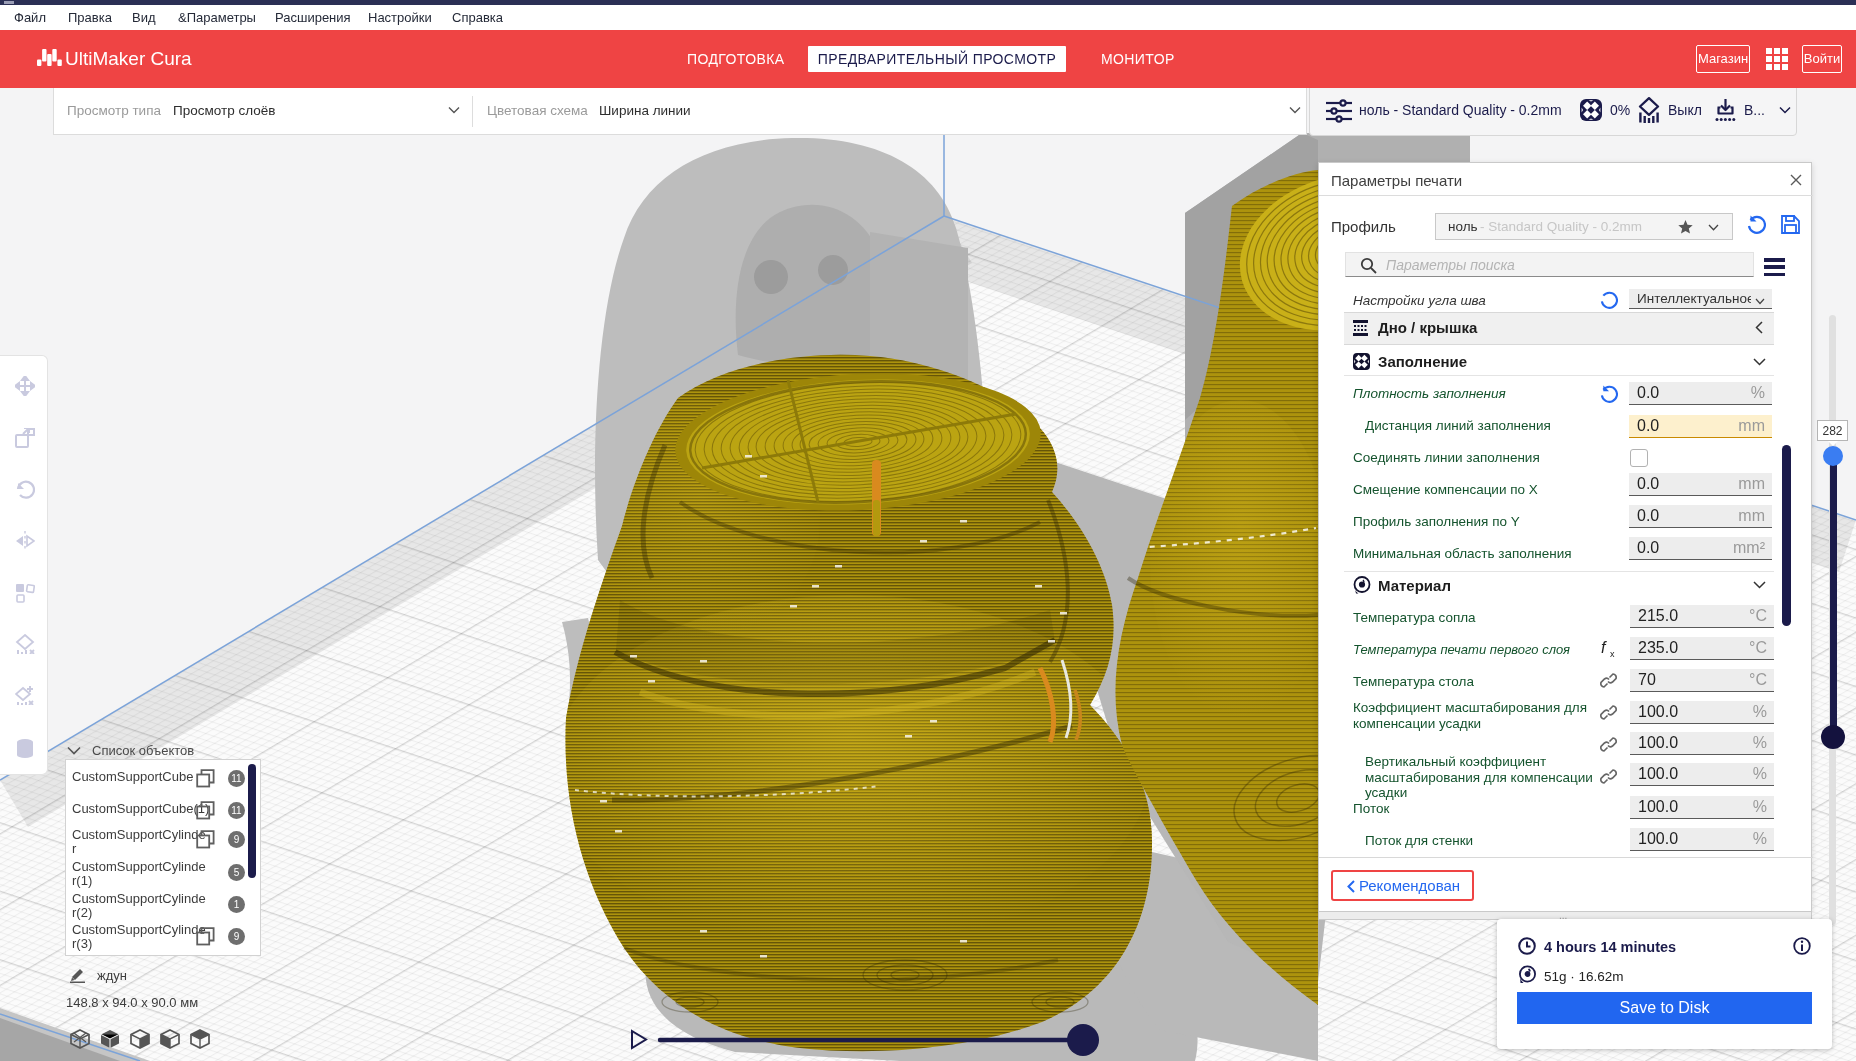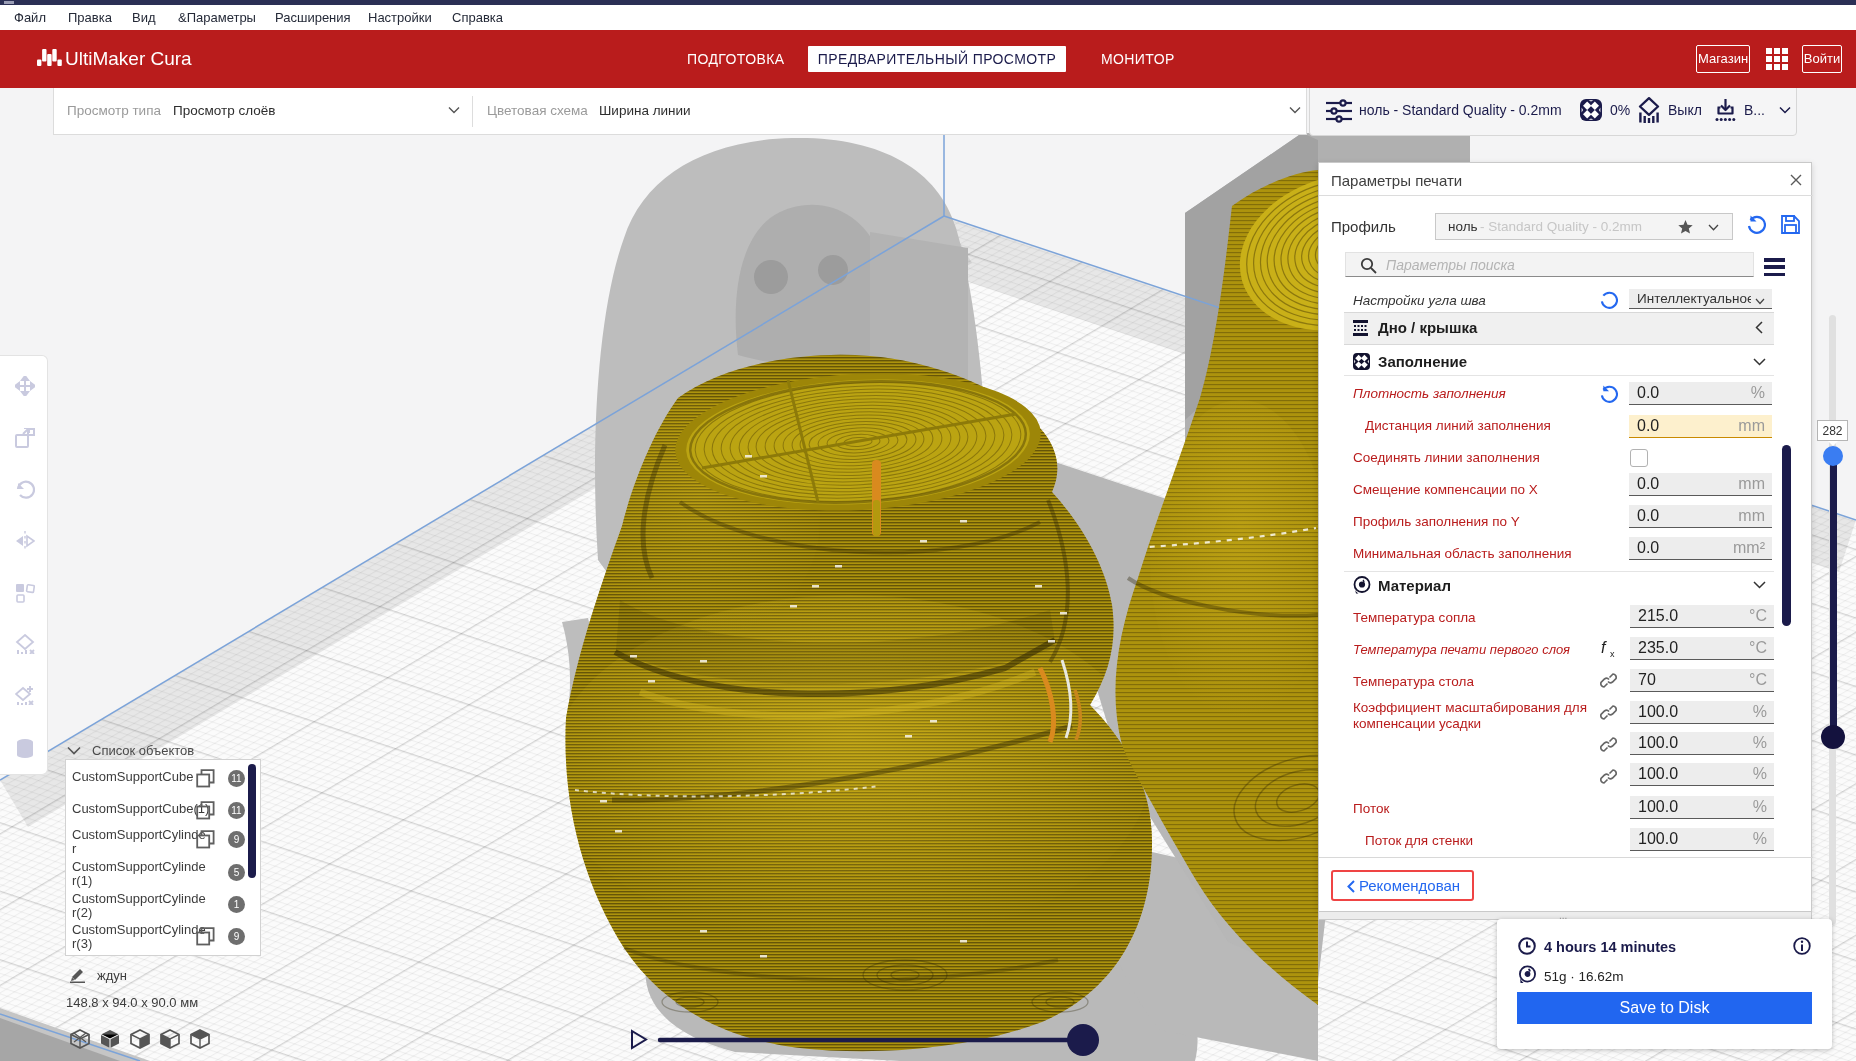--- a/index.html
+++ b/index.html
@@ -1,36 +1,36 @@
 <!DOCTYPE html>
 <html><head><meta charset="utf-8"><title>UltiMaker Cura</title><style>
 *{margin:0;padding:0;box-sizing:border-box;font-family:"Liberation Sans",sans-serif;}
 html,body{width:1856px;height:1061px;overflow:hidden;}
 body{position:relative;background:#f4f4f5;}
 .abs{position:absolute;}
 #titlebar{left:0;top:0;width:1856px;height:5px;background:#2b2f55;z-index:30;}
 #menubar{left:0;top:5px;width:1856px;height:25px;background:#ffffff;z-index:30;font-size:13px;color:#252a38;}
 #menubar span{position:absolute;top:5px;}
-#header{left:0;top:30px;width:1856px;height:58px;background:#b91c1c;z-index:30;color:#fff;}
+#header{left:0;top:30px;width:1856px;height:58px;background:#ef4444;z-index:30;color:#fff;}
 .tab{position:absolute;top:0;height:58px;line-height:58px;font-size:14px;letter-spacing:.4px;color:#fff;}
 #activetab{position:absolute;left:808px;top:16px;width:258px;height:26px;background:#fff;border-radius:1px;color:#1b1b4b;font-size:14px;letter-spacing:.4px;text-align:center;line-height:26px;}
 .hbtn{position:absolute;top:15px;height:28px;border:1px solid #fff;border-radius:2px;color:#fff;font-size:13px;text-align:center;line-height:26px;}
 #viewbar{left:53px;top:88px;width:1254px;height:47px;background:#fff;border:1px solid #dcdcdc;border-top:none;z-index:20;font-size:13.5px;}
 #viewbar span{position:absolute;top:15px;}
 #printbox{left:1309px;top:84px;width:488px;height:52px;background:#f5f5f6;border:1px solid #d7d7d7;border-radius:4px;z-index:20;color:#1b1b4b;font-size:14px;}
 #printbox span{position:absolute;top:17px;}
 #vp{left:0;top:0;z-index:1;}
 #lefttools{left:0;top:355px;width:48px;height:420px;background:#fff;border:1px solid #e3e3e3;border-left:none;border-radius:0 6px 6px 0;z-index:10;}
 #rightpanel{left:1318px;top:162px;width:494px;height:750px;background:#fff;border:1px solid #c9c9c9;box-shadow:0 2px 6px rgba(0,0,0,.15);z-index:20;}
 #panelgrip{left:1318px;top:912px;width:494px;height:8px;background:#ececec;border:1px solid #c9c9c9;border-top:none;z-index:20;}
 #jobcard{left:1497px;top:919px;width:335px;height:130px;background:#fff;border-radius:4px;box-shadow:0 1px 5px rgba(0,0,0,.25);z-index:25;}
 .fld{position:absolute;background:#ededed;border-bottom:1px solid #5a5a5a;font-size:16px;color:#222;}
 .fld .un{position:absolute;right:7px;color:#9a9a9a;}
 .fld .v{position:absolute;left:8px;}
-.plabel{position:absolute;font-size:13.5px;color:#b91c1c;}
+.plabel{position:absolute;font-size:13.5px;color:#14532d;}
 .cat{position:absolute;font-size:15px;font-weight:bold;color:#1d1d1d;}
 #objlist{left:65px;top:759px;width:196px;height:197px;background:#fff;border:1px solid #d2d2d2;z-index:10;font-size:13px;color:#3c3c3c;}
 .badge{position:absolute;width:17px;height:17px;border-radius:50%;background:#6e6e6e;color:#fff;font-size:10px;text-align:center;line-height:17px;}
 .olrow{position:absolute;left:6px;width:130px;line-height:14px;}
 #layerlabel{left:1817px;top:420px;width:31px;height:21px;background:#fff;border:1px solid #b5b5b5;z-index:15;font-size:12px;color:#333;text-align:center;line-height:20px;}
 </style></head><body>
 <svg id="vp" class="abs" width="1856" height="1061" viewBox="0 0 1856 1061">
     <defs>
       <pattern id="gf1" width="6.5" height="6.5" patternUnits="userSpaceOnUse" patternTransform="rotate(18.4)">
         <rect width="6.5" height="1" fill="rgba(0,0,0,0.05)"></rect>
@@ -626,20 +626,21 @@
       <svg class="abs" style="left:281px;top:448px;" width="17" height="15" viewBox="0 0 17 15">
         <g fill="none" stroke="#666" stroke-width="1.7">
           <path d="M7.5,10.5 L4,14 A3.4,3.4 0 0 1 1,9.5 L4.5,6 A3.4,3.4 0 0 1 9,6.5"></path>
           <path d="M9.5,4.5 L13,1 A3.4,3.4 0 0 1 16,5.5 L12.5,9 A3.4,3.4 0 0 1 8,8.5"></path>
         </g>
       </svg>
       <div class="fld" style="left:311px;top:443px;width:144px;height:23px;line-height:22px;">
         <span class="v">100.0</span>
         <span class="un">%</span>
       </div>
+      <div class="plabel" style="left:46px;top:465px;width:235px;line-height:15.5px;">Вертикальный коэффициент масштабирования для компенсации усадки</div>
       <svg class="abs" style="left:281px;top:480px;" width="17" height="15" viewBox="0 0 17 15">
         <g fill="none" stroke="#666" stroke-width="1.7">
           <path d="M7.5,10.5 L4,14 A3.4,3.4 0 0 1 1,9.5 L4.5,6 A3.4,3.4 0 0 1 9,6.5"></path>
           <path d="M9.5,4.5 L13,1 A3.4,3.4 0 0 1 16,5.5 L12.5,9 A3.4,3.4 0 0 1 8,8.5"></path>
         </g>
       </svg>
       <div class="fld" style="left:311px;top:474px;width:144px;height:23px;line-height:22px;">
         <span class="v">100.0</span>
         <span class="un">%</span>
       </div>

